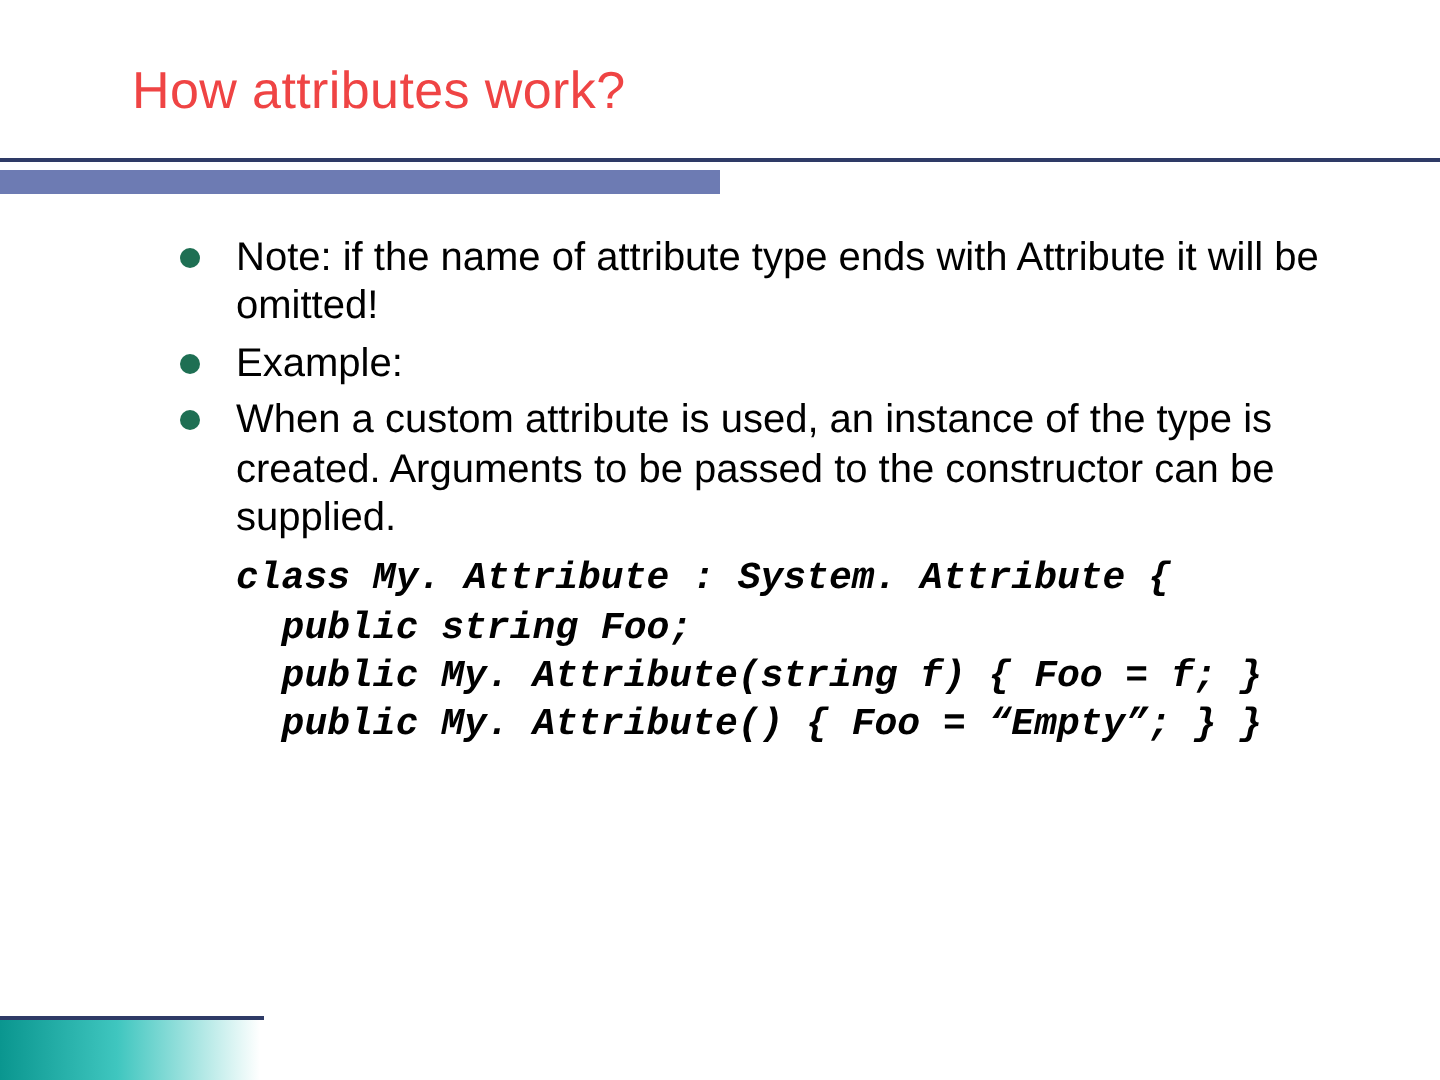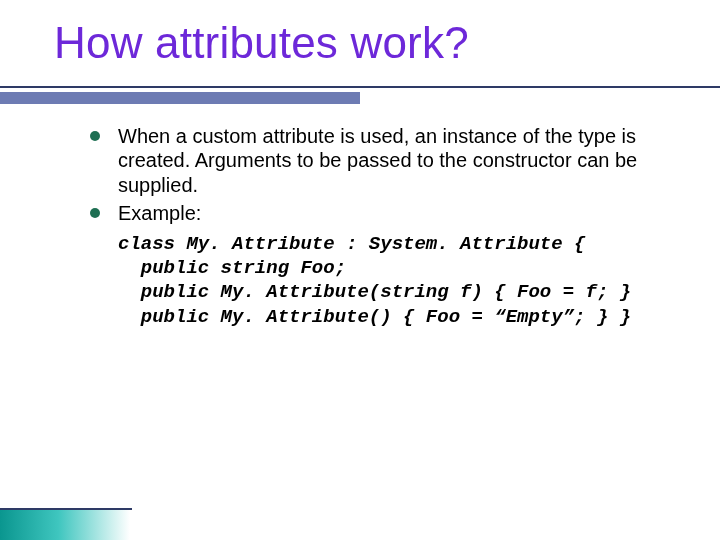--- a/index.html
+++ b/index.html
@@ -15,24 +15,24 @@
     position: relative;
     width: 720px;
     height: 540px;
     background: #ffffff;
   }
   .title-zone {
     position: relative;
     padding: 18px 0 0 54px;
   }
   .title {
-    font-size: 44px;
+    font-size: 26px;
     font-weight: 400;
-    color: #6d28d9;
-    margin: 0;
+    color: #ef4444;
+    margin: 12px;
     letter-spacing: 0.2px;
   }
   .rule-area {
     position: relative;
     height: 24px;
     margin-top: 18px;
   }
   .rule-thin {
     position: absolute;
     left: 0;
@@ -111,22 +111,23 @@
     <h1 class="title">How attributes work?</h1>
   </div>
 
   <div class="rule-area">
     <div class="rule-thin"></div>
     <div class="rule-thick"></div>
   </div>
 
   <div class="body">
     <ul class="bullets">
+      <li>Note: if the name of attribute type ends with Attribute it will be omitted!</li>
+      <li>Example:</li>
       <li>When a custom attribute is used, an instance of the type is created. Arguments to be passed to the constructor can be supplied.</li>
-      <li>Example:</li>
     </ul>
     <div class="code"><span>class My. Attribute : System. Attribute {</span>
 <span>  public string Foo;</span>
 <span>  public My. Attribute(string f) { Foo = f; }</span>
 <span>  public My. Attribute() { Foo = “Empty”; } }</span></div>
   </div>
 
   <div class="corner-line"></div>
   <div class="corner-accent"></div>
 

